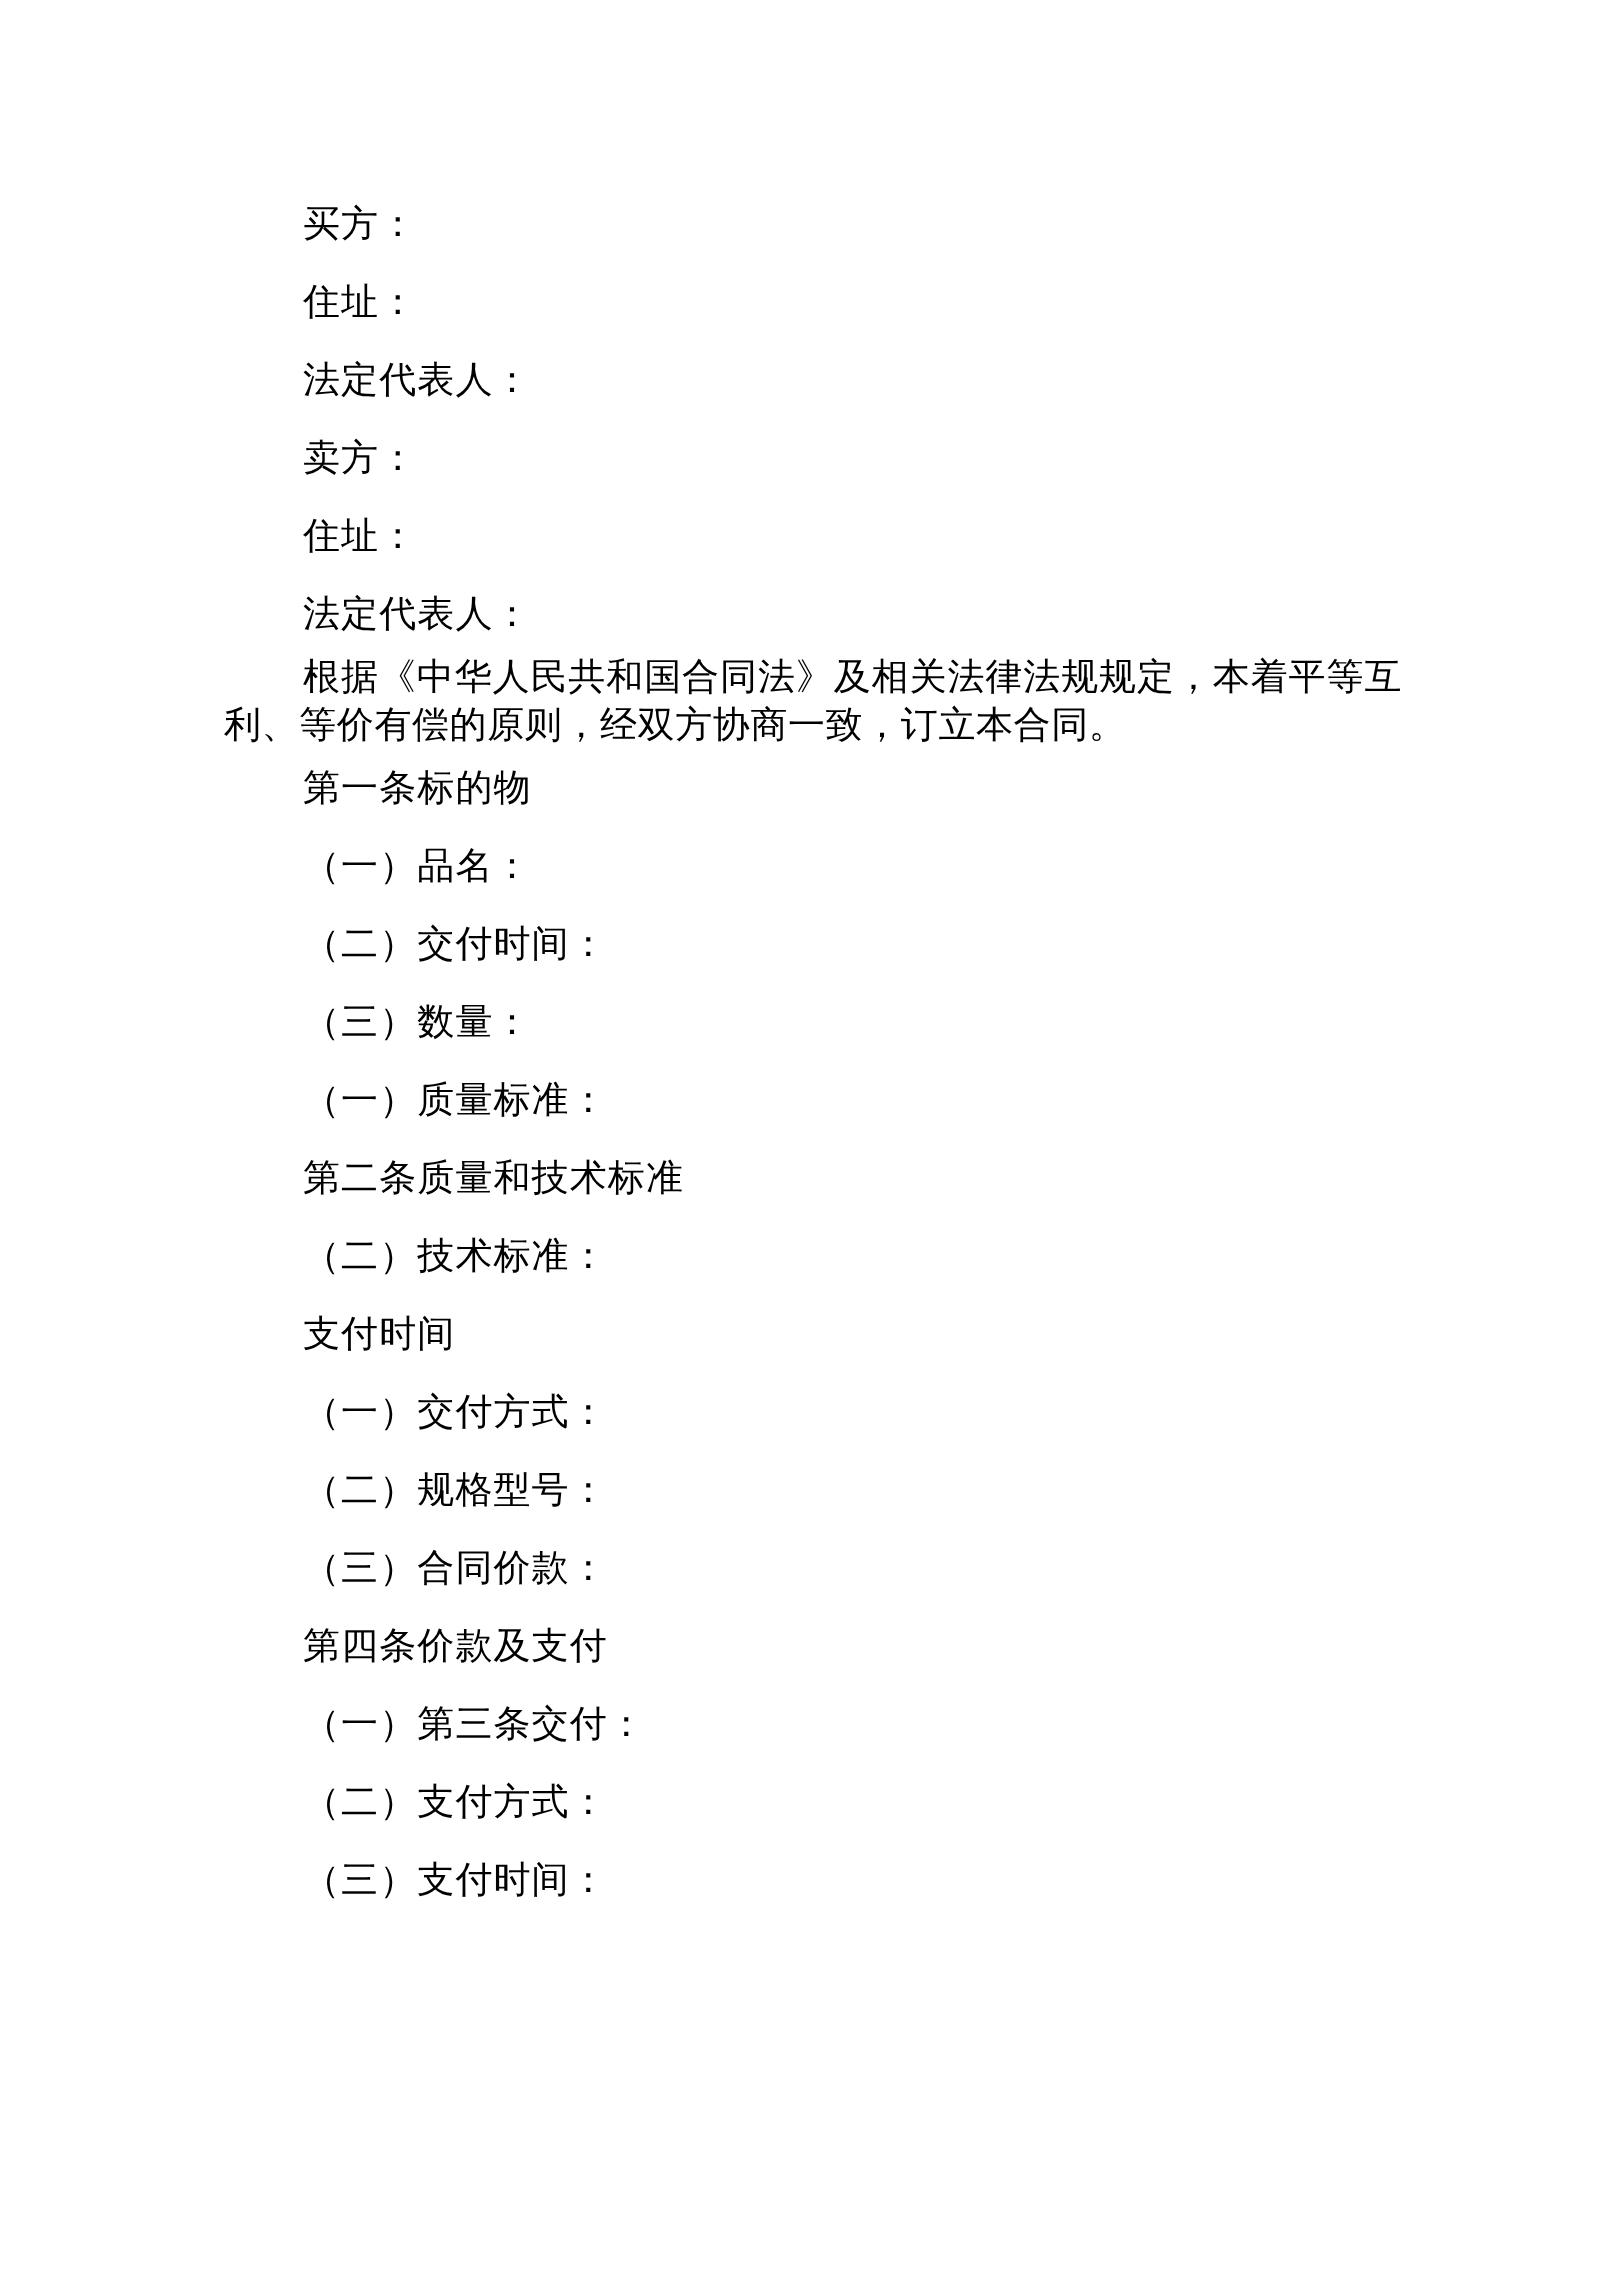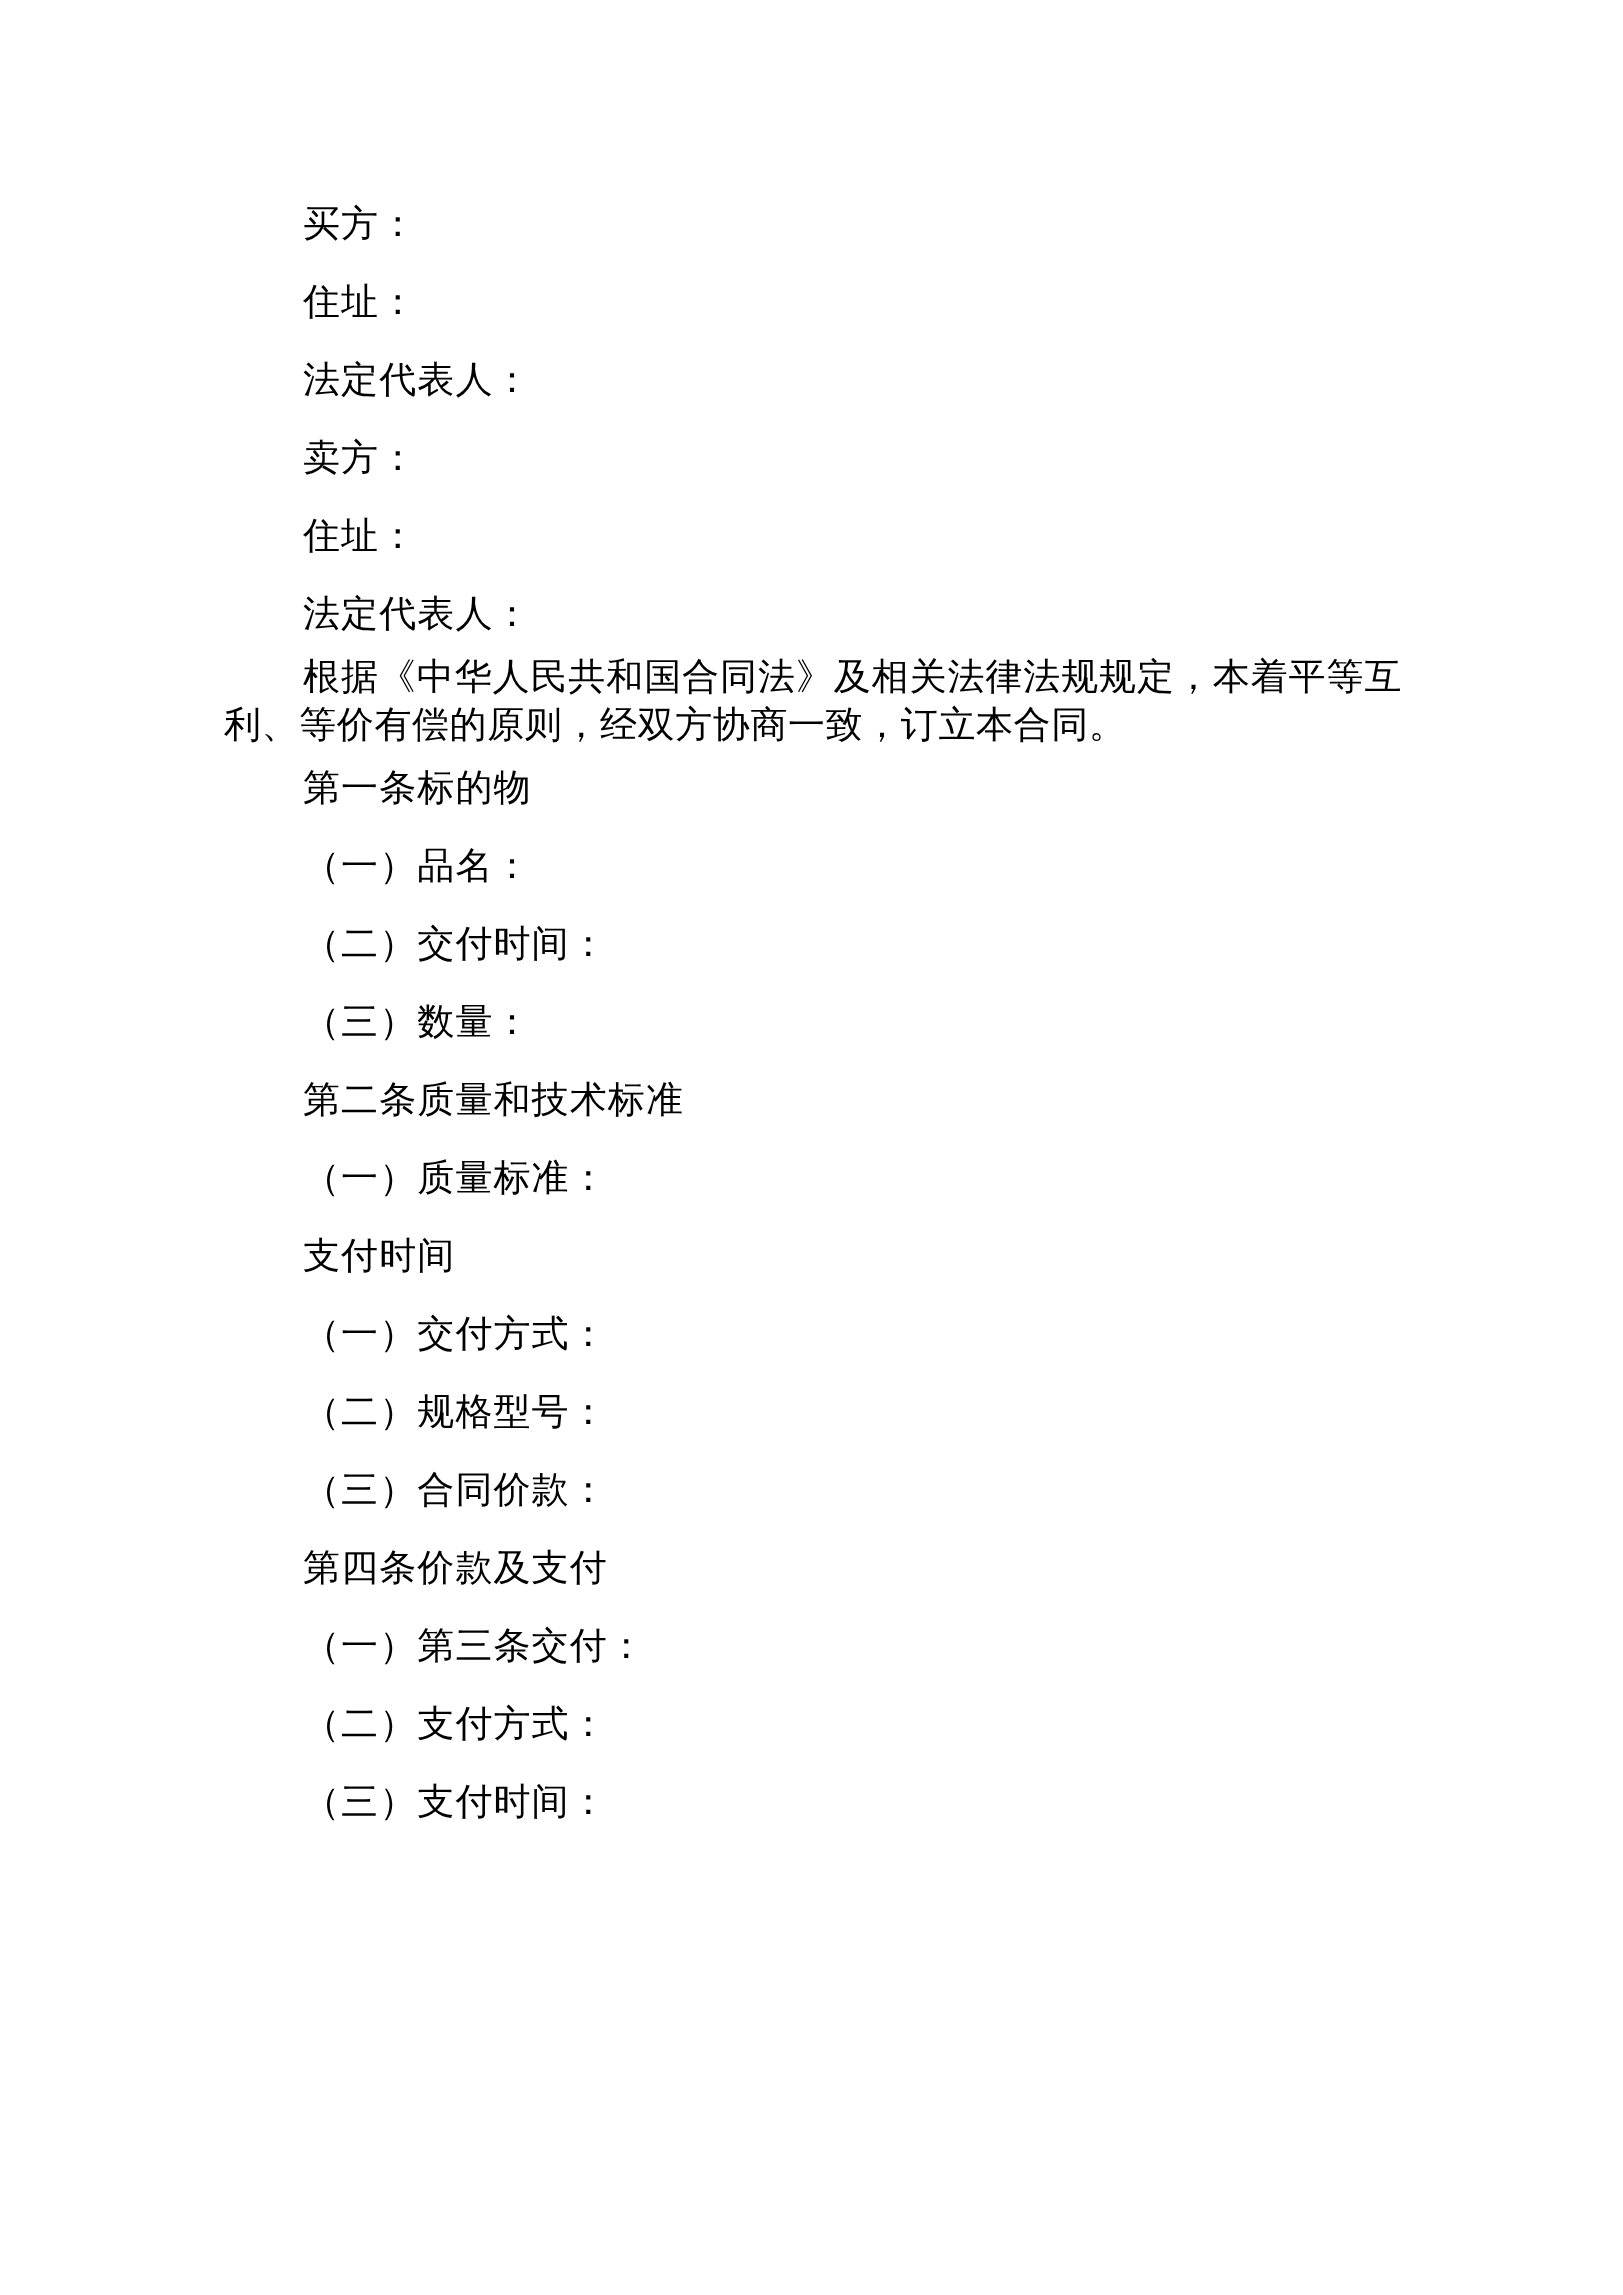--- a/index.html
+++ b/index.html
@@ -56,22 +56,23 @@
     <div class="line indent">卖方：</div>
     <div class="line indent">住址：</div>
     <div class="line indent">法定代表人：</div>
 
     <div class="para">根据《中华人民共和国合同法》及相关法律法规规定，本着平等互利、等价有偿的原则，经双方协商一致，订立本合同。</div>
 
     <div class="line indent">第一条标的物</div>
     <div class="line indent">（一）品名：</div>
     <div class="line indent">（二）交付时间：</div>
     <div class="line indent">（三）数量：</div>
+    <div class="line indent">（一）质量标准：</div>
     <div class="line indent">第二条质量和技术标准</div>
-    <div class="line indent">（一）质量标准：</div>
+    <div class="line indent">（二）技术标准：</div>
     <div class="line indent">支付时间</div>
     <div class="line indent">（一）交付方式：</div>
     <div class="line indent">（二）规格型号：</div>
     <div class="line indent">（三）合同价款：</div>
     <div class="line indent">第四条价款及支付</div>
     <div class="line indent">（一）第三条交付：</div>
     <div class="line indent">（二）支付方式：</div>
     <div class="line indent">（三）支付时间：</div>
 
   </div>

